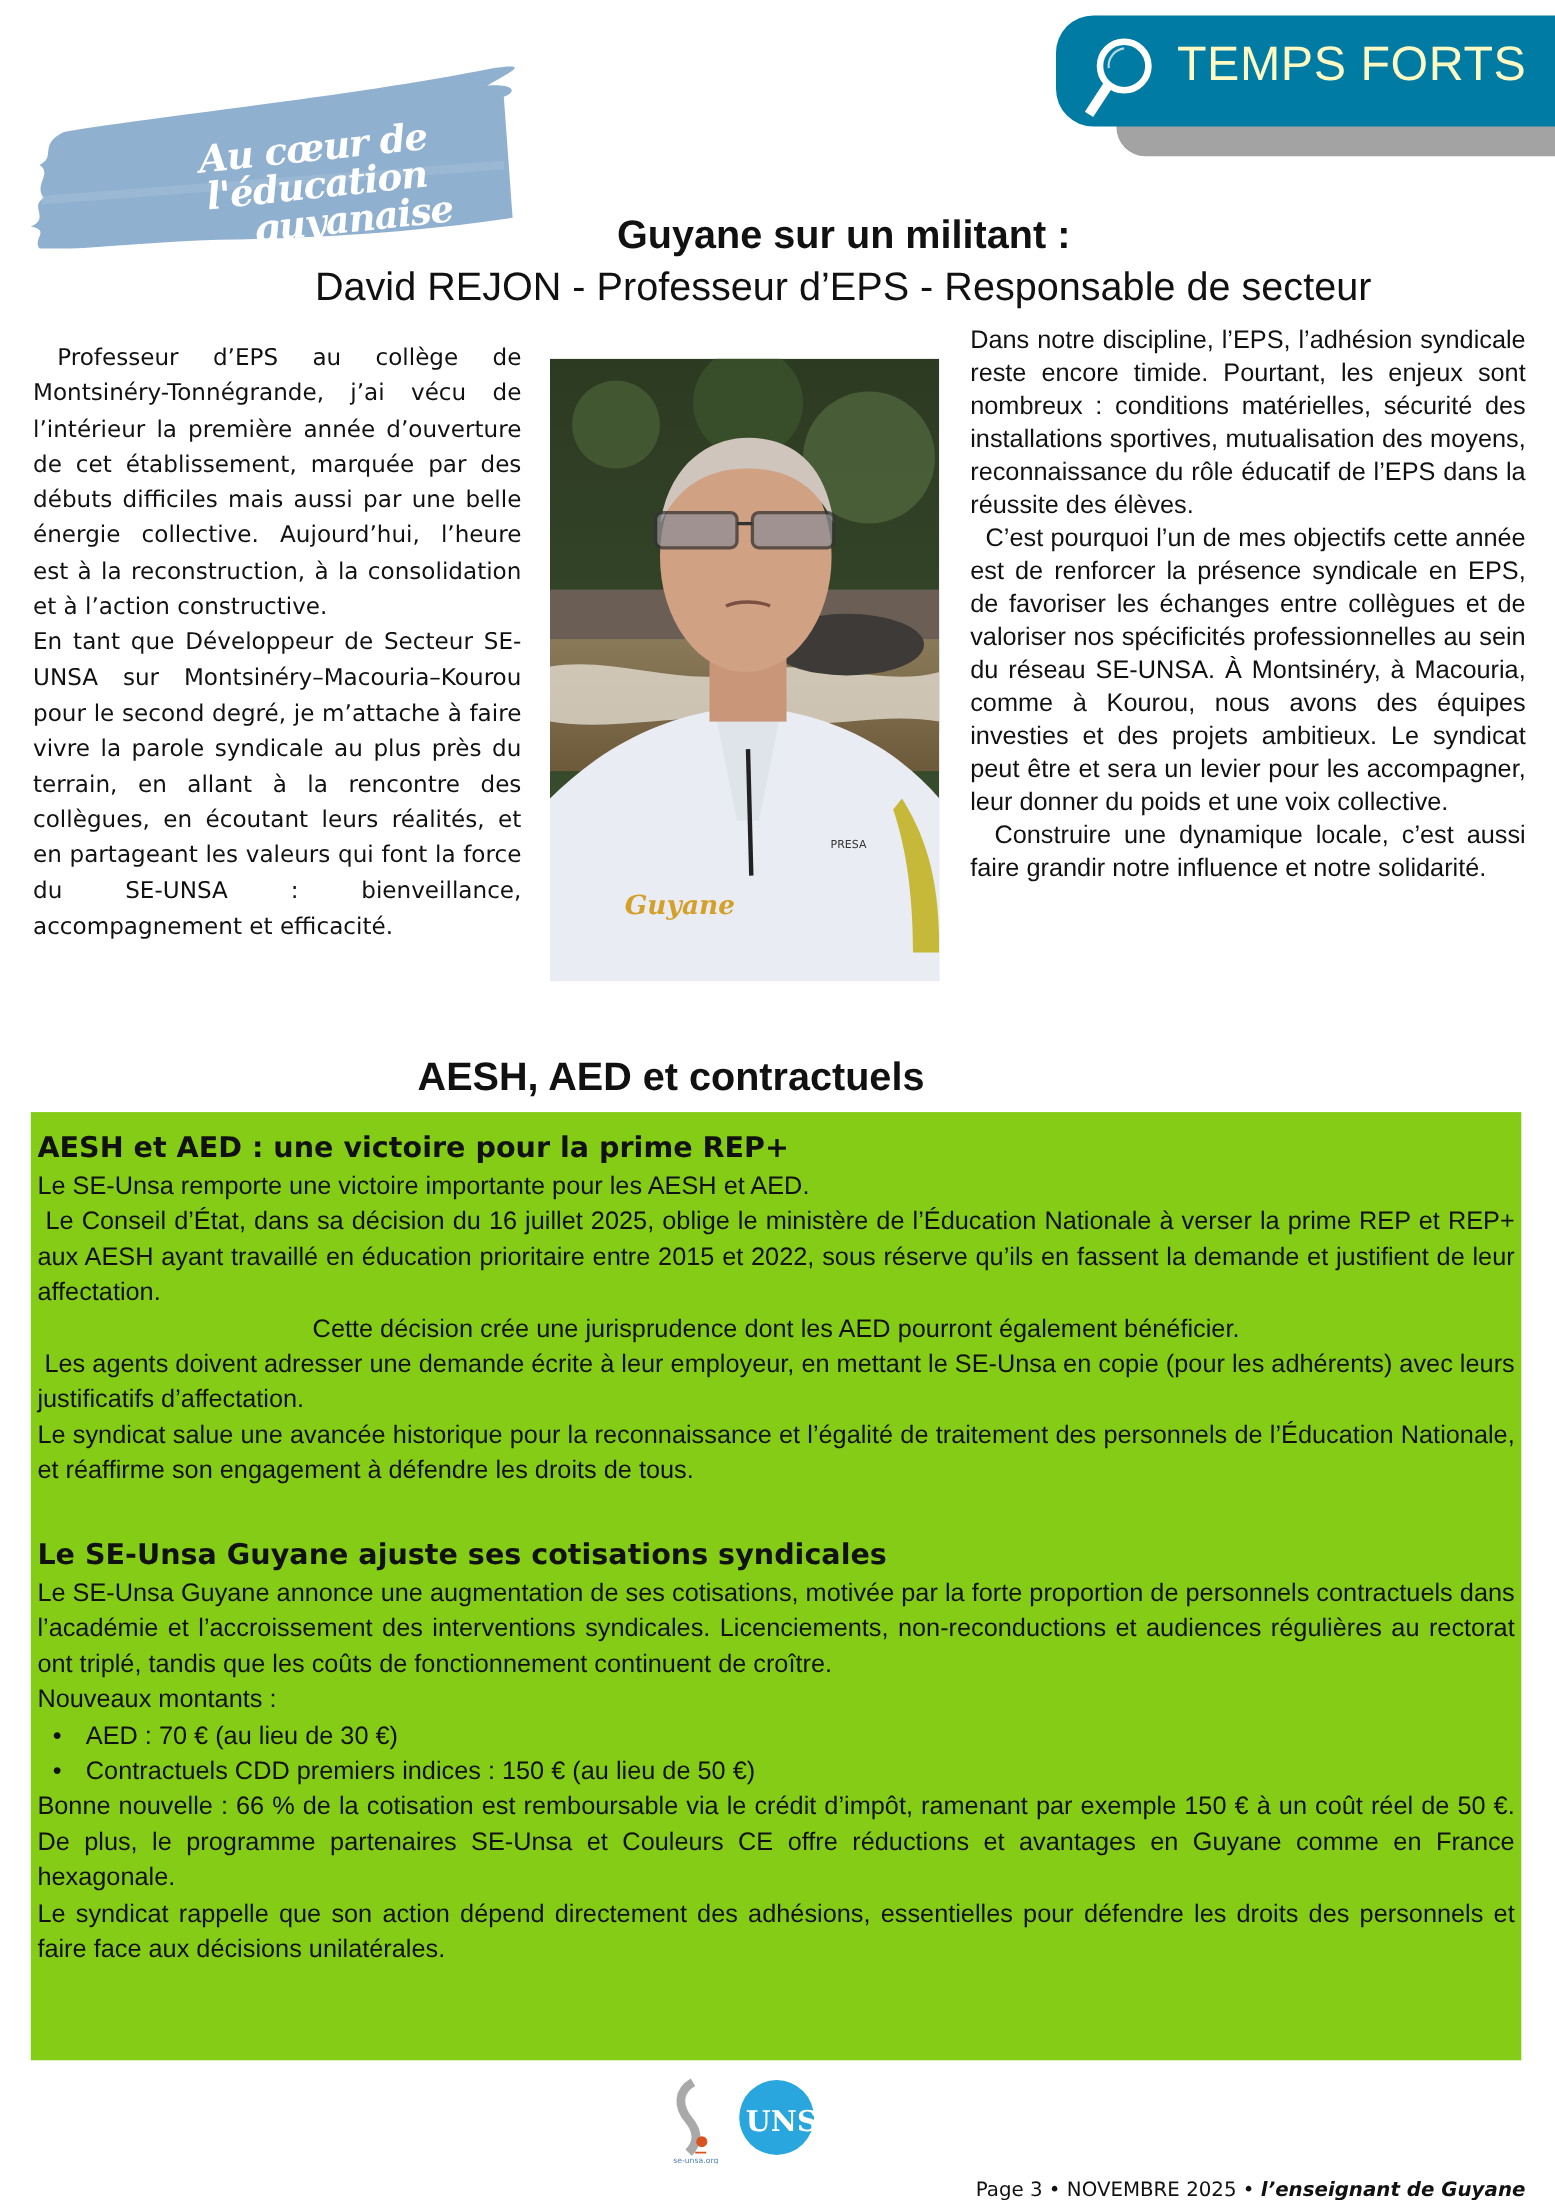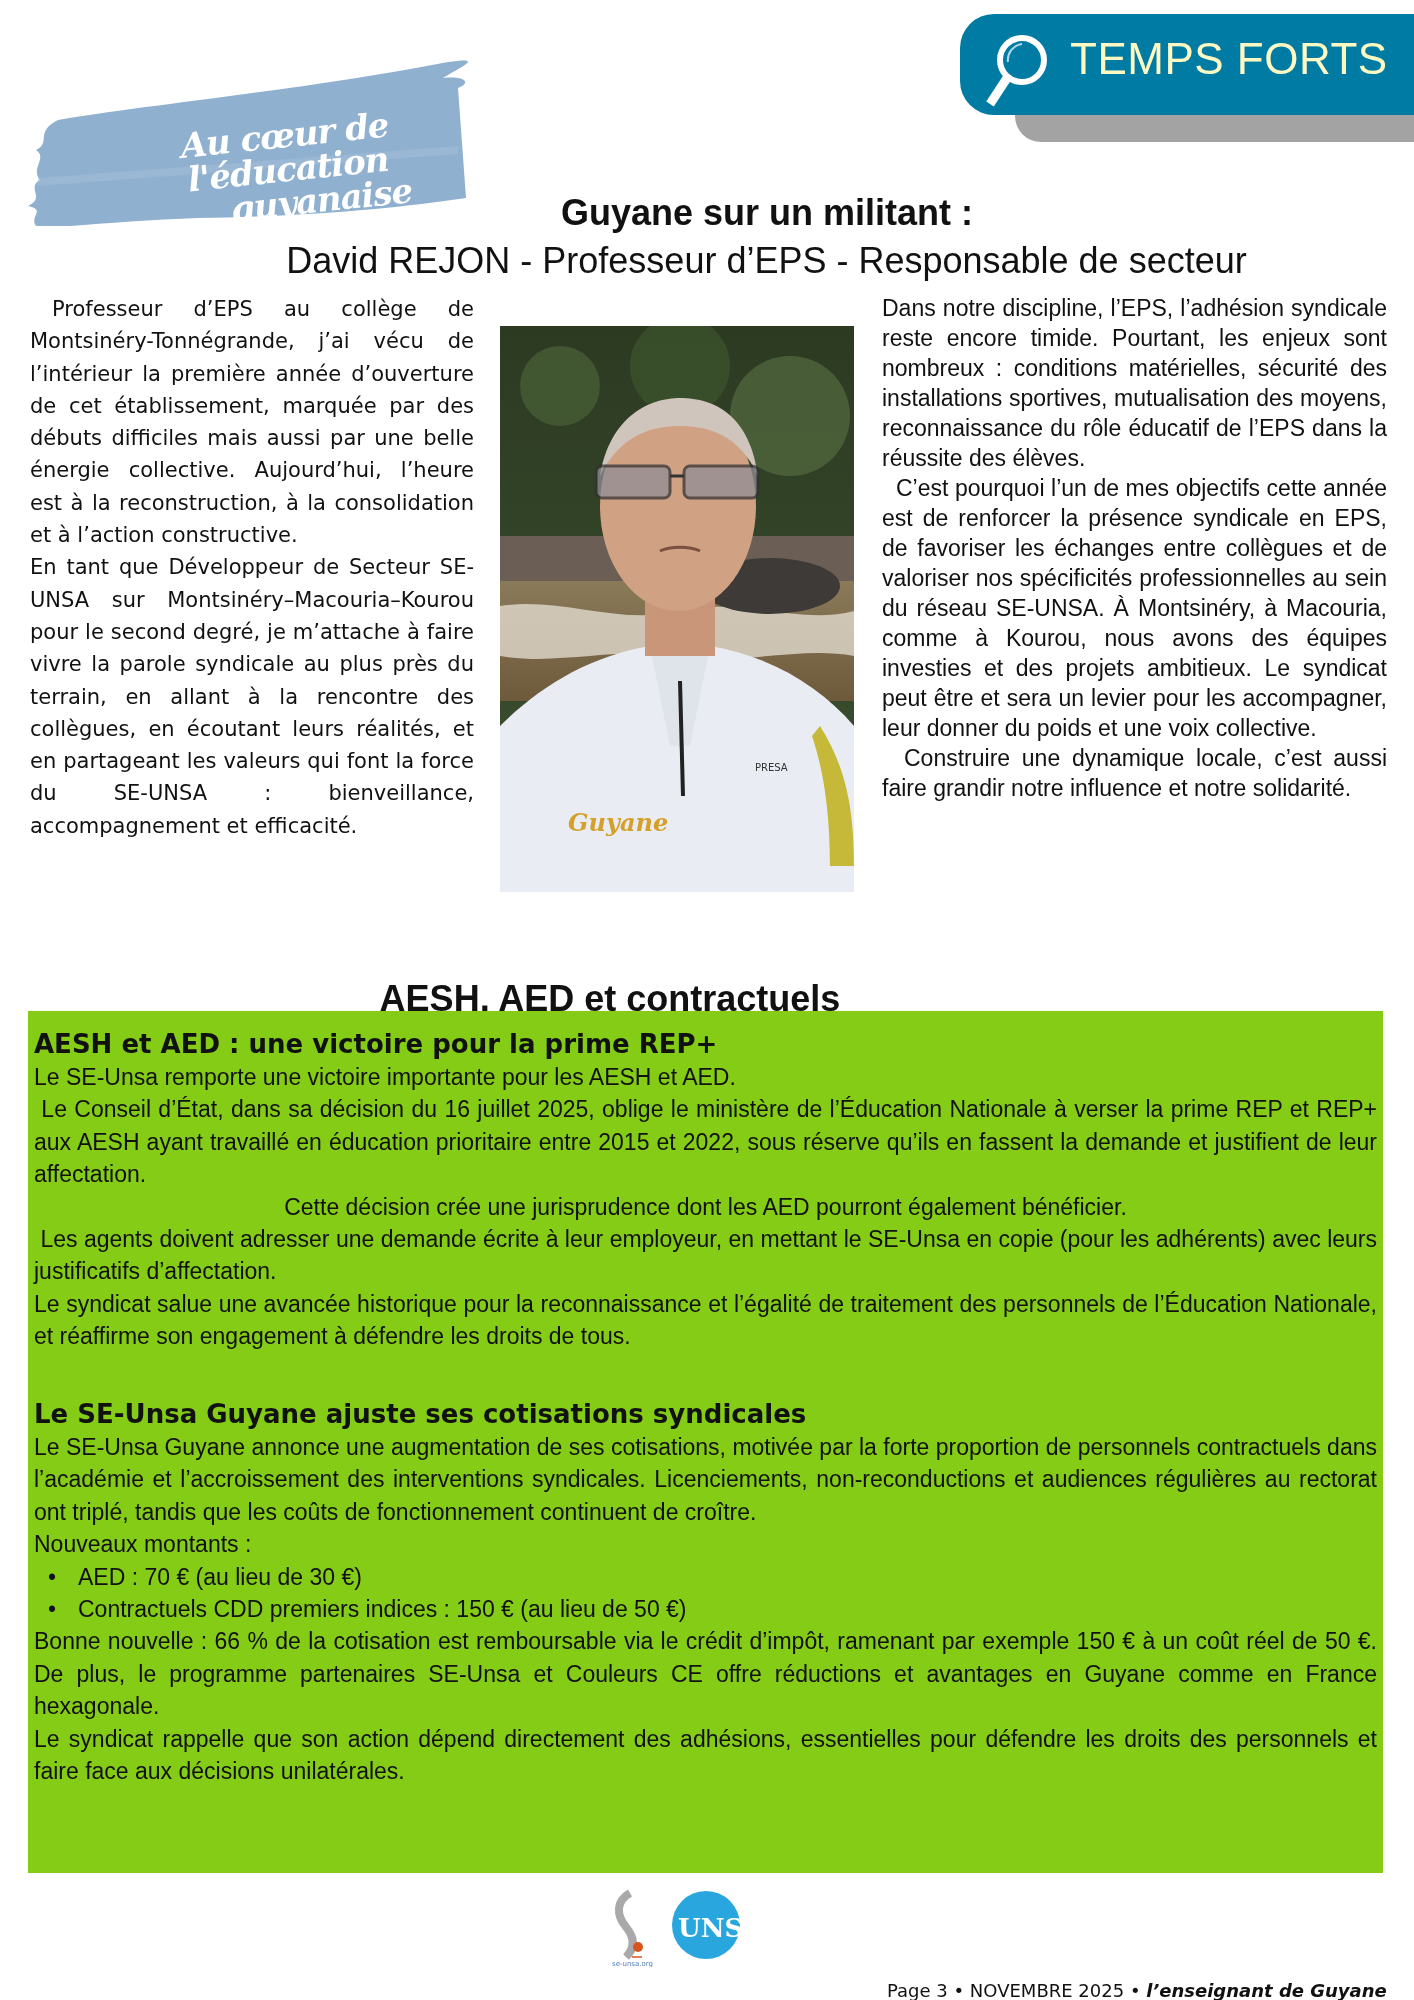--- a/index.html
+++ b/index.html
@@ -29,21 +29,21 @@
   .h-title { padding-left:120px; box-sizing:border-box; }
 
   .col { font-family:"DejaVu Sans", sans-serif; font-size:21px; line-height:32.3px; text-align:justify; }
   .col p { margin:0; }
   .col-left { left:30px; top:293px; width:444px; }
   .col-right { left:882px; top:293px; width:505px; font-family:"Liberation Sans", sans-serif; font-size:23px; line-height:30px; }
   .indent { text-indent:14px; }
 
   .photo { left:500px; top:326px; width:354px; height:566px; overflow:hidden; }
 
-  .sec-title { left:0; width:1220px; top:978px; text-align:center; font-family:"Liberation Sans", sans-serif;
+  .sec-title { left:0; width:1220px; top:958px; text-align:center; font-family:"Liberation Sans", sans-serif;
                font-weight:bold; font-size:36px; }
 
   .greybox { left:28px; top:1011px; width:1355px; height:862px; background:#84cc16; }
   .art { position:absolute; left:6px; width:1343px; font-family:"Liberation Sans", sans-serif; font-size:23px;
          line-height:32.4px; text-align:justify; }
   .art h3 { margin:0; font-family:"DejaVu Sans", sans-serif; font-size:26px; font-weight:bold; line-height:34px; text-align:left; }
   .art p { margin:0; }
   .art ul { margin:0; padding-left:36px; list-style:none; }
   .art li { position:relative; padding-left:8px; }
   .art li::before { content:"\2022"; position:absolute; left:-22px; }
@@ -75,21 +75,21 @@
     <path d="M26 32 A16 16 0 0 1 40 14" fill="none" stroke="#fff" stroke-width="2" opacity="0.7"></path>
     <line x1="25" y1="48" x2="8" y2="74" stroke="#fff" stroke-width="9" stroke-linecap="butt"></line>
   </svg>
   <div class="tf-text">TEMPS FORTS</div>
 </div>
 
 <div class="abs h-title">Guyane sur un militant :</div>
 <div class="abs h-sub">David REJON - Professeur d’EPS - Responsable de secteur</div>
 
 <div class="abs col col-left">
-  <p class="indent" style="text-indent:22px;">Professeur d’EPS au collège de Montsinéry-Tonnégrande, j’ai vécu de l’intérieur la première année d’ouverture de cet établissement, marquée par des débuts difficiles mais aussi par une belle énergie collective. Aujourd’hui, l’heure est à la reconstruction, à la consolidation et à l’action constructive.</p>
+  <p class="indent" style="text-indent:22px;margin-top:16px;">Professeur d’EPS au collège de Montsinéry-Tonnégrande, j’ai vécu de l’intérieur la première année d’ouverture de cet établissement, marquée par des débuts difficiles mais aussi par une belle énergie collective. Aujourd’hui, l’heure est à la reconstruction, à la consolidation et à l’action constructive.</p>
   <p>En tant que Développeur de Secteur SE-UNSA sur Montsinéry–Macouria–Kourou pour le second degré, je m’attache à faire vivre la parole syndicale au plus près du terrain, en allant à la rencontre des collègues, en écoutant leurs réalités, et en partageant les valeurs qui font la force du SE-UNSA : bienveillance, accompagnement et efficacité.</p>
 </div>
 
 <div class="abs photo">
   <svg width="354" height="566" viewBox="0 0 354 566">
     <defs>
       <linearGradient id="forest" x1="0" y1="0" x2="0" y2="1">
         <stop offset="0" stop-color="#2c3a22"></stop>
           <stop offset="1" stop-color="#3d5230"></stop>
       </linearGradient>

